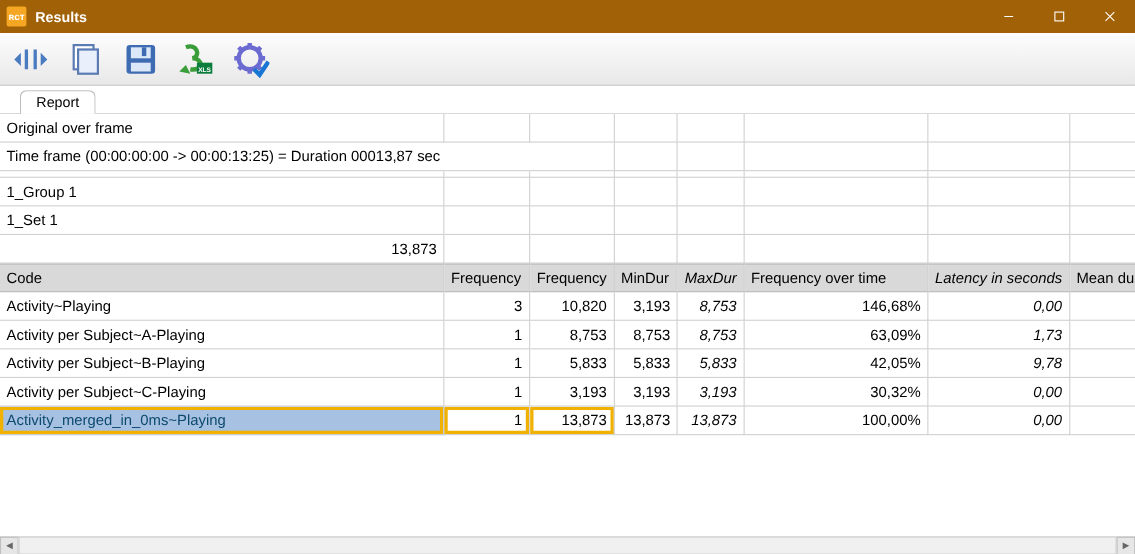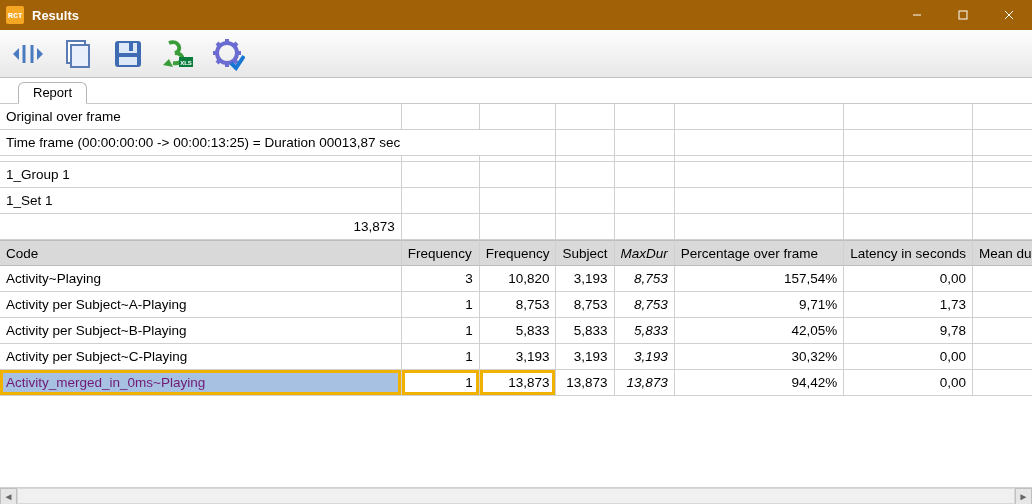--- a/index.html
+++ b/index.html
@@ -87,34 +87,34 @@
   white-space: nowrap;
   font-size: 13.5px;
 }
 tr.thin td { height: 6px; padding: 0; }
 .col-code { width: 436px; text-align: left; }
 .col-freq { width: 78px; text-align: right; }
 .col-dur { width: 64px; text-align: right; }
 .col-min { width: 58px; text-align: right; }
 .col-max { width: 58px; text-align: right; font-style: italic; }
 .col-pct { width: 174px; text-align: right; }
-.col-lat { width: 100px; text-align: right; }
+.col-lat { width: 100px; text-align: right; font-style: italic; }
 .col-mean { width: 92px; text-align: left; }
 tr.hdr td {
   background: #d9d9d9;
   border-bottom: 1px solid #bcbcbc;
   border-top: 1px solid #bcbcbc;
   font-weight: normal;
   text-align: left;
   margin-top: 16px;
 }
 tr.hdr td.col-code { text-align: left; }
 tr.hot td.col-code {
   background: #a7c1e3;
-  color: #701a75;
+  color: #0c4a6e;
 }
 .orange-box {
   box-shadow: inset 0 0 0 3px #f1b100;
 }
 .footer-scroll {
   height: 17px;
   background: #f0f0f0;
   border-top: 1px solid #d0d0d0;
   position: relative;
   display:flex;
@@ -266,45 +266,45 @@
           <td class="col-min"></td>
           <td class="col-max"></td>
           <td class="col-pct"></td>
           <td class="col-lat"></td>
           <td class="col-mean"></td>
   </tr>
   <tr class="hdr">
     <td class="col-code">Code</td>
     <td class="col-freq">Frequency</td>
     <td class="col-dur">Frequency</td>
-    <td class="col-min">Subject</td>
+    <td class="col-min">MinDur</td>
     <td class="col-max">MaxDur</td>
-    <td class="col-pct">Percentage over frame</td>
+    <td class="col-pct">Frequency over time</td>
     <td class="col-lat">Latency in seconds</td>
     <td class="col-mean">Mean du</td>
   </tr>
   </tbody>
       <tbody id="data-rows">
         <tr>
           <td class="col-code">Activity~Playing</td>
           <td class="col-freq">3</td>
           <td class="col-dur">10,820</td>
           <td class="col-min">3,193</td>
           <td class="col-max">8,753</td>
-          <td class="col-pct">157,54%</td>
+          <td class="col-pct">146,68%</td>
           <td class="col-lat">0,00</td>
           <td class="col-mean"></td>
         </tr>
         <tr>
           <td class="col-code">Activity per Subject~A-Playing</td>
           <td class="col-freq">1</td>
           <td class="col-dur">8,753</td>
           <td class="col-min">8,753</td>
           <td class="col-max">8,753</td>
-          <td class="col-pct">9,71%</td>
+          <td class="col-pct">63,09%</td>
           <td class="col-lat">1,73</td>
           <td class="col-mean"></td>
         </tr>
         <tr>
           <td class="col-code">Activity per Subject~B-Playing</td>
           <td class="col-freq">1</td>
           <td class="col-dur">5,833</td>
           <td class="col-min">5,833</td>
           <td class="col-max">5,833</td>
           <td class="col-pct">42,05%</td>
@@ -320,21 +320,21 @@
           <td class="col-pct">30,32%</td>
           <td class="col-lat">0,00</td>
           <td class="col-mean"></td>
         </tr>
         <tr class="hot">
           <td class="col-code orange-box">Activity_merged_in_0ms~Playing</td>
           <td class="col-freq orange-box">1</td>
           <td class="col-dur orange-box">13,873</td>
           <td class="col-min">13,873</td>
           <td class="col-max">13,873</td>
-          <td class="col-pct">94,42%</td>
+          <td class="col-pct">100,00%</td>
           <td class="col-lat">0,00</td>
           <td class="col-mean"></td>
         </tr>
       </tbody>
 </table>
 </div>
 
 <div class="footer-scroll">
   <div class="sb-left">◄</div>
   <div class="sb-track"></div>

